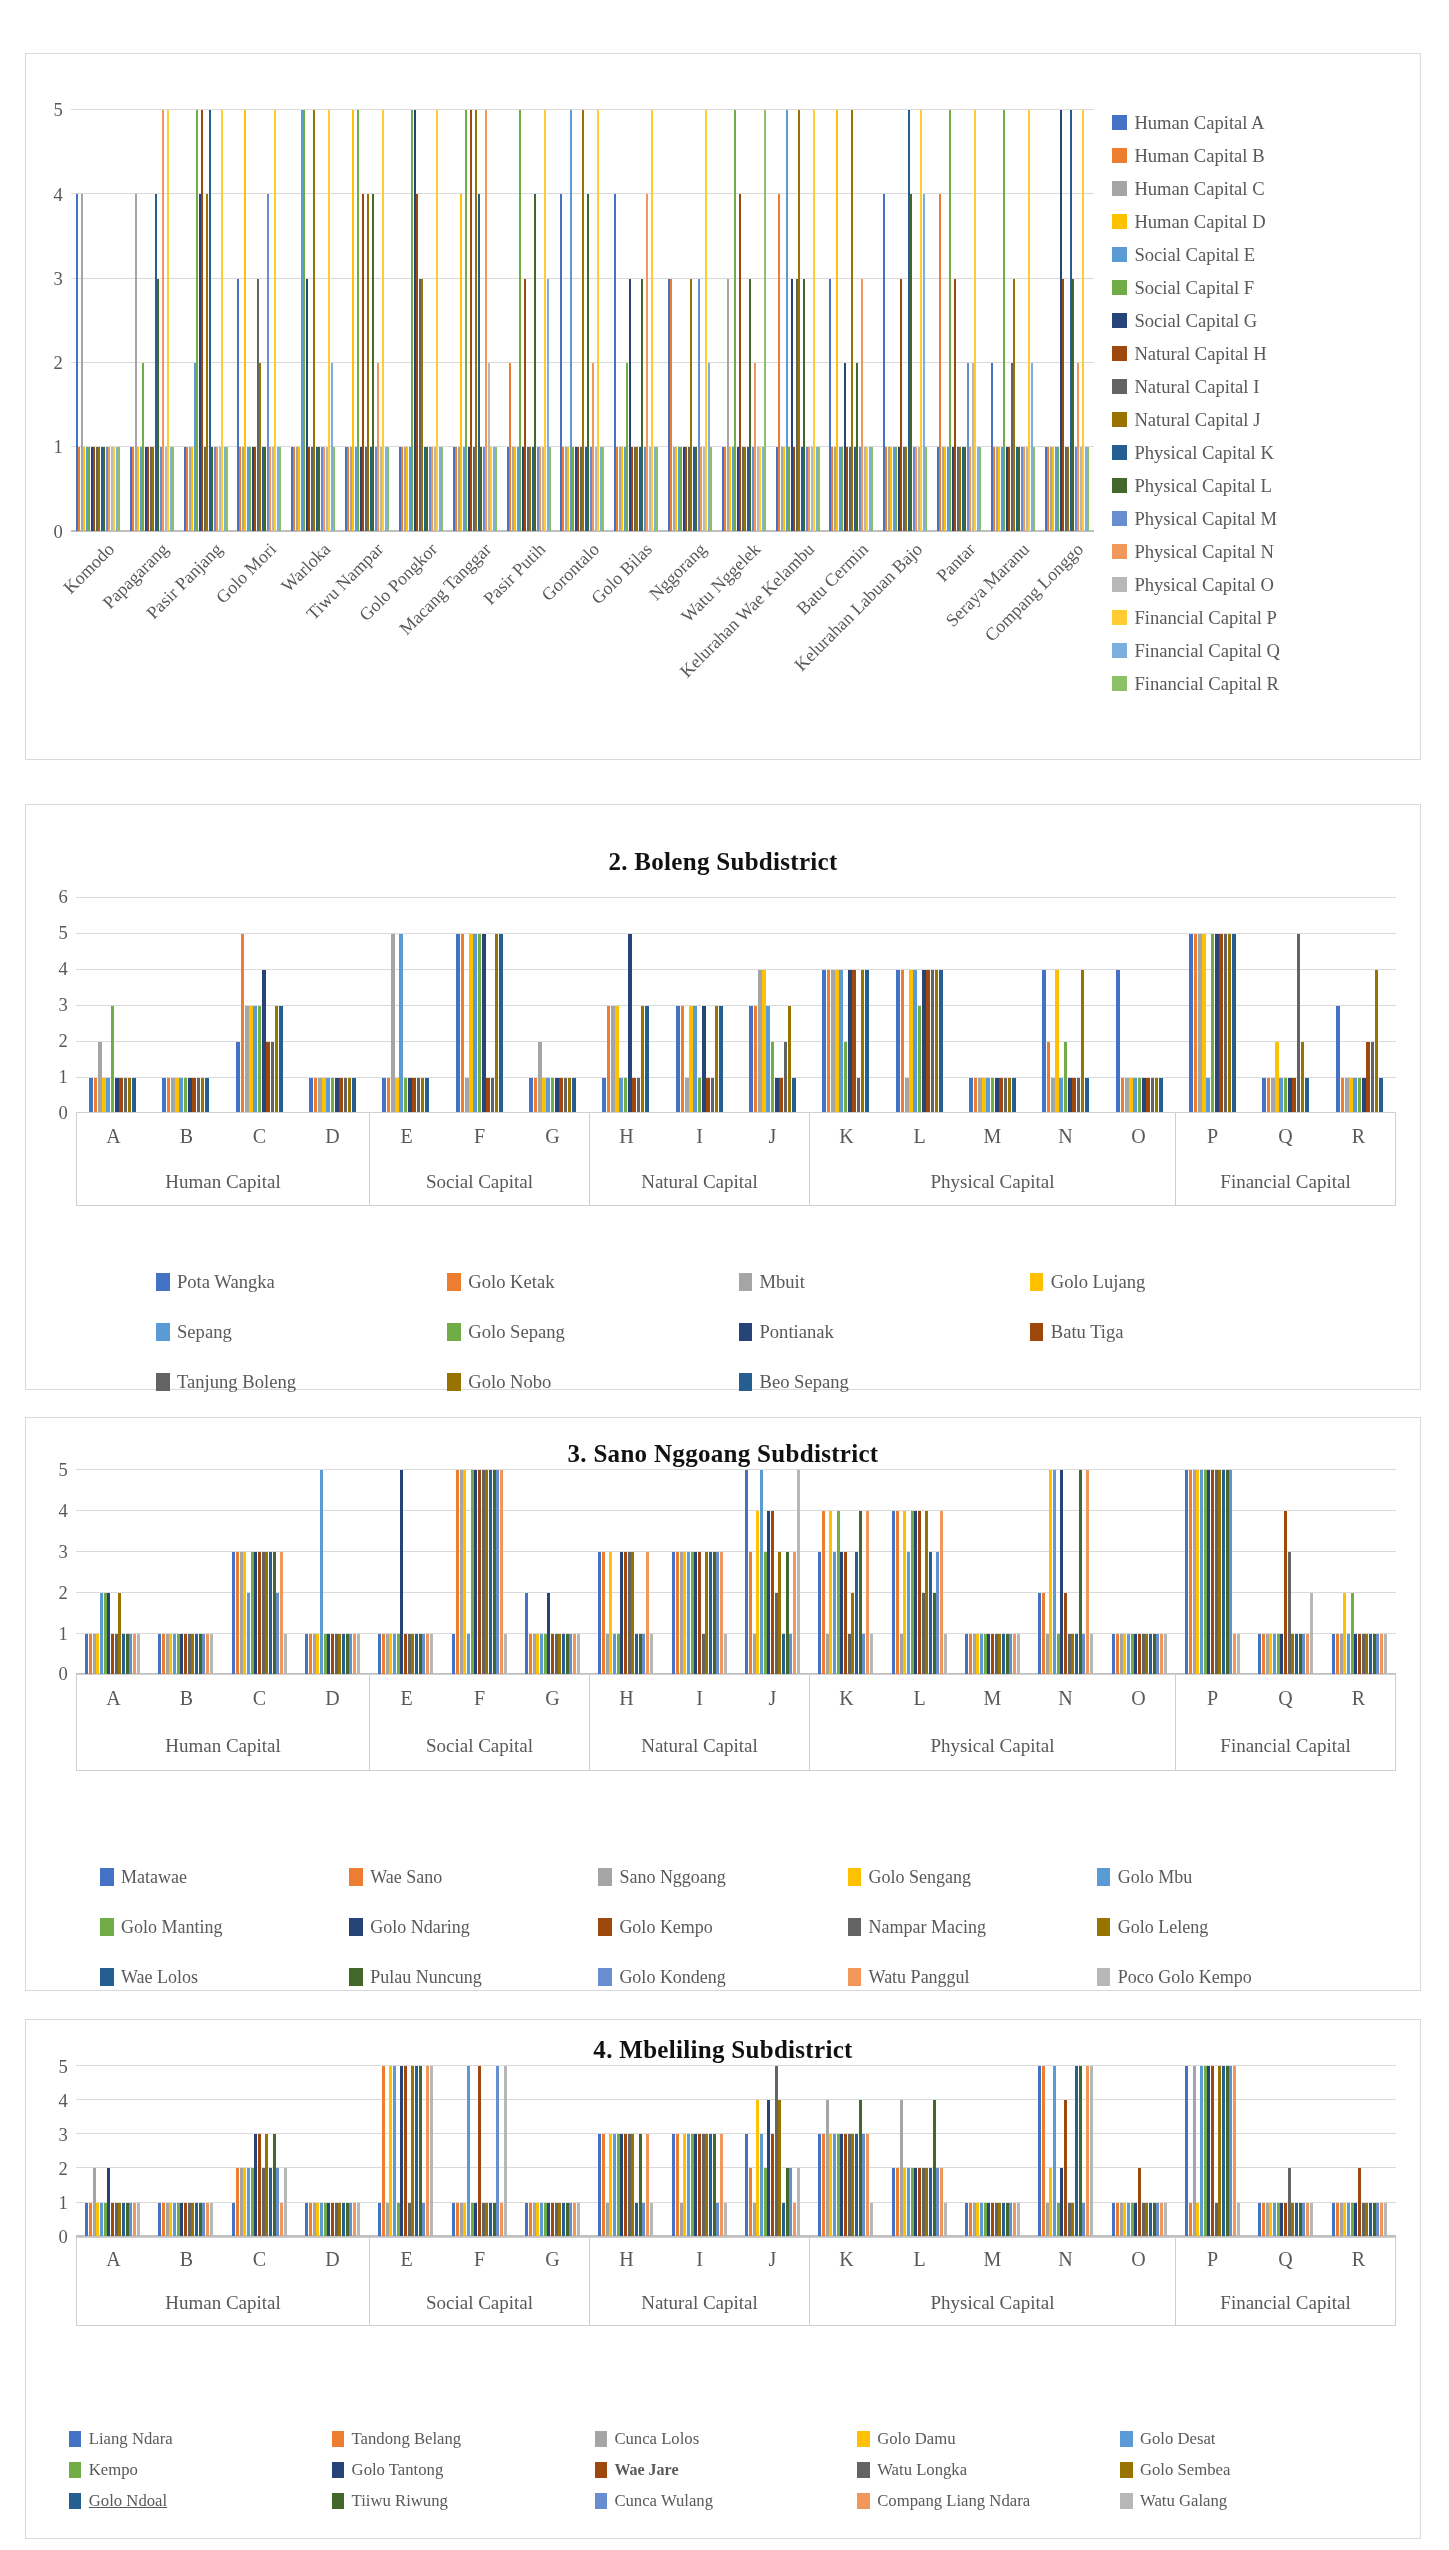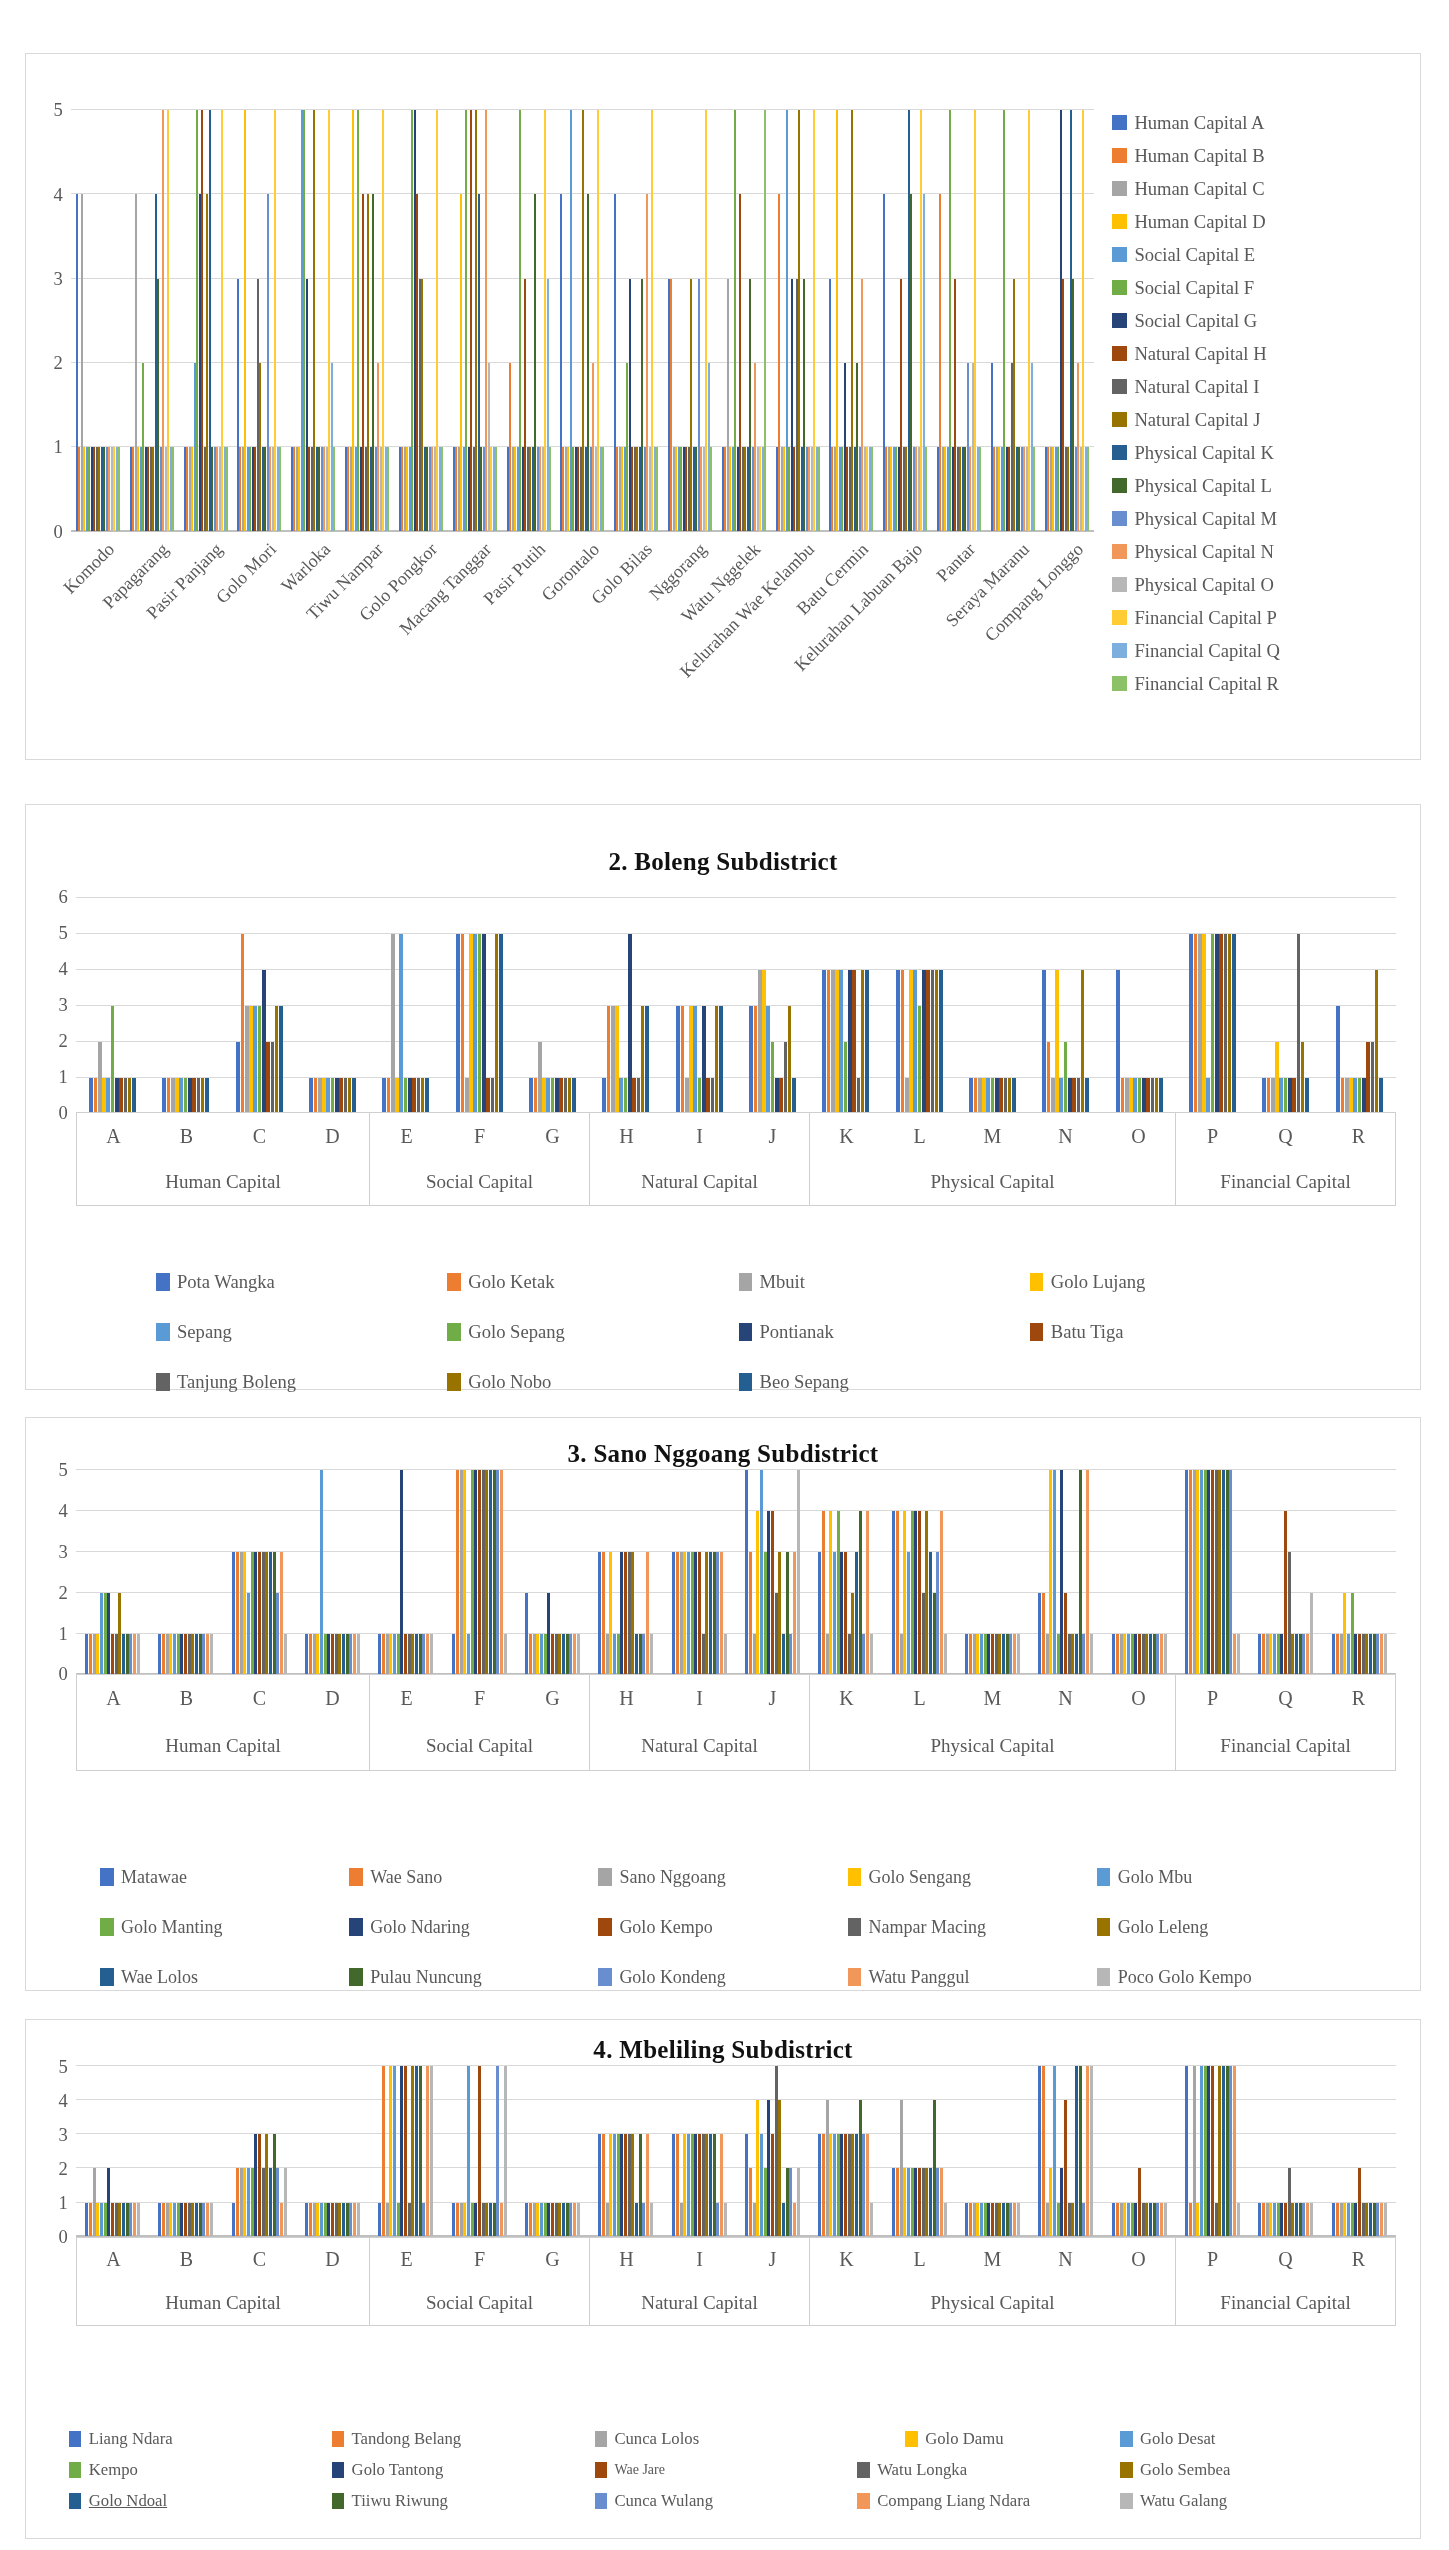--- a/index.html
+++ b/index.html
@@ -1672,39 +1672,39 @@
         <span class="legend-label" style="font-size: 16.7px;">Liang Ndara</span>
       </div>
       <div class="legend-item" style="height: 31px;">
         <span class="sw" style="width: 12.4px; height: 16px; background: rgb(237, 125, 49);"></span>
         <span class="legend-label" style="font-size: 16.7px; font-family: Liberation Serif, serif;">Tandong Belang</span>
       </div>
       <div class="legend-item" style="height: 31px;">
         <span class="sw" style="width: 12.4px; height: 16px; background: rgb(165, 165, 165);"></span>
         <span class="legend-label" style="font-size: 16.7px;">Cunca Lolos</span>
       </div>
-      <div class="legend-item" style="height: 31px; margin-left: 48px;">
+      <div class="legend-item" style="height: 31px;">
         <span class="sw" style="width: 12.4px; height: 16px; background: rgb(255, 192, 0);"></span>
         <span class="legend-label" style="font-size: 16.7px;">Golo Damu</span>
       </div>
       <div class="legend-item" style="height: 31px;">
         <span class="sw" style="width: 12.4px; height: 16px; background: rgb(91, 155, 213);"></span>
         <span class="legend-label" style="font-size: 16.7px;">Golo Desat</span>
       </div>
       <div class="legend-item" style="height: 31px;">
         <span class="sw" style="width: 12.4px; height: 16px; background: rgb(112, 173, 71);"></span>
         <span class="legend-label" style="font-size: 16.7px;">Kempo</span>
       </div>
       <div class="legend-item" style="height: 31px;">
         <span class="sw" style="width: 12.4px; height: 16px; background: rgb(38, 68, 120);"></span>
         <span class="legend-label" style="font-size: 16.7px;">Golo Tantong</span>
       </div>
       <div class="legend-item" style="height: 31px;">
         <span class="sw" style="width: 12.4px; height: 16px; background: rgb(158, 72, 14);"></span>
-        <span class="legend-label" style="font-size: 14px;">Wae Jare</span>
+        <span class="legend-label" style="font-size: 16px; font-weight: bold;">Wae Jare</span>
       </div>
       <div class="legend-item" style="height: 31px;">
         <span class="sw" style="width: 12.4px; height: 16px; background: rgb(99, 99, 99);"></span>
         <span class="legend-label" style="font-size: 16.7px;">Watu Longka</span>
       </div>
       <div class="legend-item" style="height: 31px;">
         <span class="sw" style="width: 12.4px; height: 16px; background: rgb(153, 115, 0);"></span>
         <span class="legend-label" style="font-size: 16.7px;">Golo Sembea</span>
       </div>
       <div class="legend-item" style="height: 31px;">

